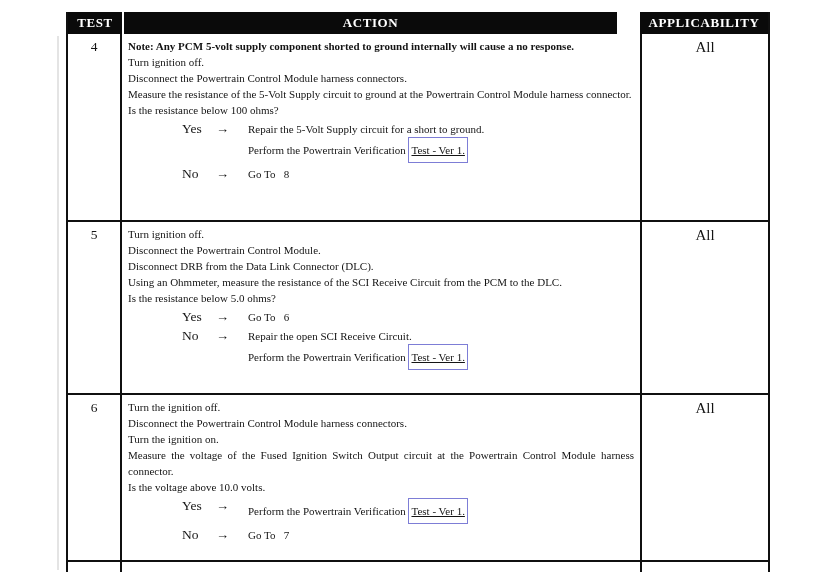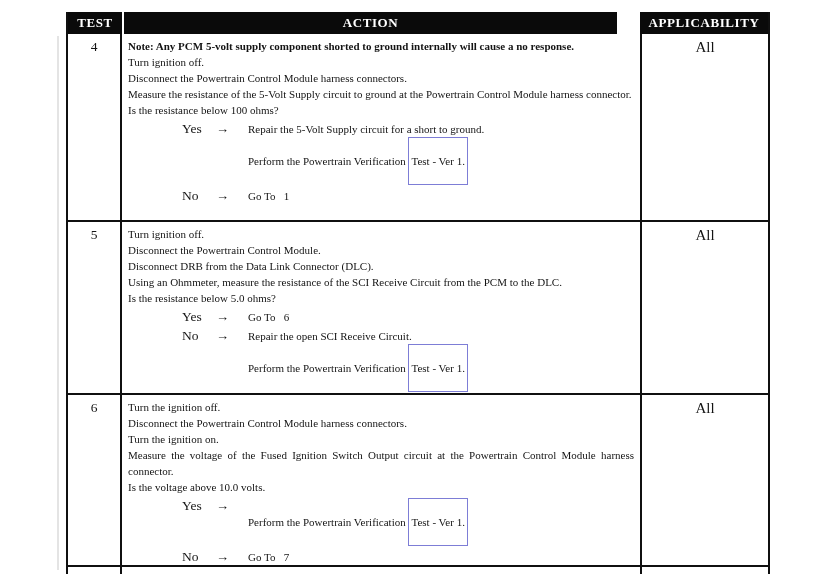--- a/index.html
+++ b/index.html
@@ -71,24 +71,25 @@
   .branch { display: flex; margin-top: 3px; padding-left: 54px; }
   .blabel { width: 34px; flex: none; font-size: 13.5px; line-height: 16px; }
   .barrow { width: 32px; flex: none; font-size: 13px; line-height: 16px; }
   .btext { flex: 1; }
   .btext .step { text-align: left; }
   .goto { white-space: pre; }
 
   .vlink {
     display: inline-block;
     border: 1.5px solid #7d7dd6;
-    padding: 16px 2px;
+    padding: 5px 2px;
     line-height: 14px;
     color: #141414;
     cursor: pointer;
+    text-decoration: underline;
   }
 
   .partial { height: 12px; }
 </style>
 </head>
 <body>
 
 <div class="page">
   <div class="scan-line"></div>
 
@@ -115,21 +116,21 @@
           <div class="btext">
             <p class="step">Repair the 5-Volt Supply circuit for a short to ground.</p>
             <p class="step"><span>Perform the Powertrain Verification</span> <span class="vlink">Test - Ver 1.</span></p>
           </div>
         </div>
 
         <div class="branch">
           <span class="blabel">No</span>
           <span class="barrow">→</span>
           <div class="btext">
-            <p class="step goto">Go To   1</p>
+            <p class="step goto">Go To   8</p>
           </div>
         </div>
       </div>
       <div class="td td-appl">All</div>
     </div>
 
     <div class="trow" style="min-height:173px">
       <div class="td td-test">5</div>
       <div class="td td-action">
         <p class="step">Turn ignition off.</p>

